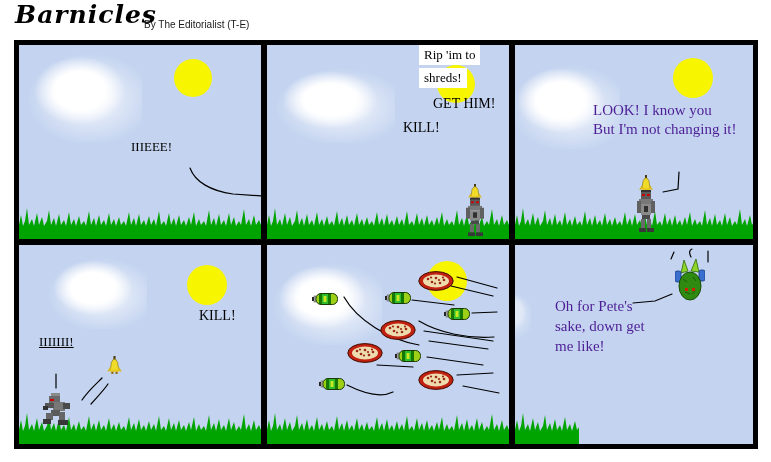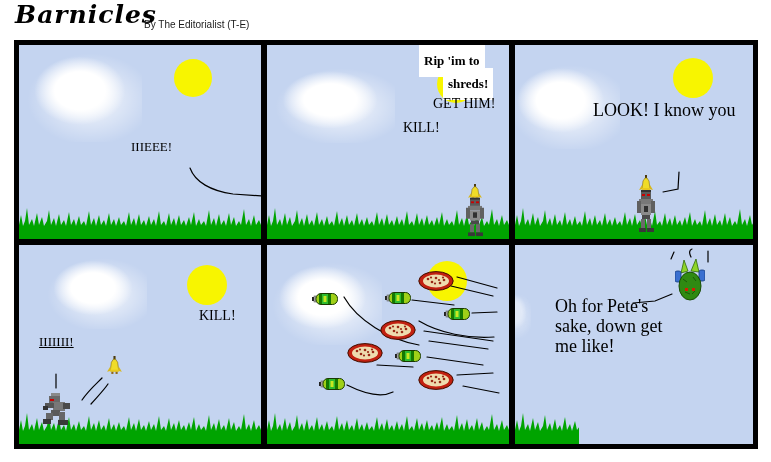--- a/index.html
+++ b/index.html
@@ -27,22 +27,22 @@
     background:
       radial-gradient(ellipse 55% 50% at 46% 46%, #ffffff 0%, #ffffff 40%, rgba(255,255,255,0) 72%),
       radial-gradient(ellipse 70% 62% at 55% 55%, rgba(255,255,255,0.85) 0%, rgba(255,255,255,0) 78%);
   }
   .sun{position:absolute;border-radius:50%;background:#f8f500;}
   .grass{position:absolute;left:0;bottom:0;height:34px;display:block;}
   .overlay{position:absolute;left:0;top:0;}
   .overlay path{stroke:#000;stroke-width:1.2;fill:none;stroke-linecap:round;}
   .shout{position:absolute;font-size:13px;color:#000;white-space:nowrap;}
   .shout.big{font-size:14px;}
-  .whitebox{background:#fff;padding:8px 5px;font-weight:bold;}
-  .speech{position:absolute;font-size:18px;color:#000000;line-height:19px;white-space:nowrap;}
+  .whitebox{background:#fff;padding:2px 5px;}
+  .speech{position:absolute;font-size:15px;color:#4c1d95;line-height:19px;white-space:nowrap;}
   .sprite{position:absolute;display:block;}
   .hidden-defs{position:absolute;width:0;height:0;overflow:hidden;}
 </style>
 </head>
 <body>
 
 <svg class="hidden-defs" aria-hidden="true">
   <defs>
     <path id="grass-shape" fill="#00a400" d="M0,34 L0,20 L2,10 L4,21 L6,16 L8,3 L10,20 L13,14 L15,21 L18,8 L20,20 L23,12 L25,21 L28,16 L30,5 L32,20 L35,13 L37,21 L40,9 L42,20 L45,15 L47,21 L50,7 L52,20 L55,14 L57,21 L60,11 L62,20 L65,16 L67,21 L70,6 L72,20 L75,13 L77,21 L80,10 L82,20 L85,15 L87,21 L90,8 L92,20 L95,14 L97,21 L100,12 L102,20 L105,16 L107,21 L110,7 L112,20 L115,13 L117,21 L120,9 L122,20 L125,15 L127,21 L130,11 L132,20 L135,14 L137,21 L140,6 L142,20 L145,16 L147,21 L150,8 L152,20 L155,13 L157,21 L160,10 L162,20 L165,15 L167,21 L170,12 L172,20 L175,7 L177,21 L180,14 L182,20 L185,16 L187,21 L190,5 L192,20 L195,13 L197,21 L200,9 L202,20 L205,15 L207,21 L210,8 L212,20 L215,12 L217,21 L220,16 L222,20 L225,4 L227,20 L230,14 L232,21 L235,10 L237,20 L240,15 L242,20 L242,34 Z"></path>
     <g id="bird">
@@ -134,36 +134,37 @@
     <div class="shout" style="left:112px;top:94px;">IIIEEE!</div>
     <svg class="grass" width="242" height="34" viewBox="0 0 242 34" preserveAspectRatio="none">
         <use href="#grass-shape"></use>
       </svg>
   </div>
 
   <div class="panel">
     <div class="cloud" style="left:8px;top:18px;width:120px;height:80px;"></div>
     <div class="sun" style="left:170px;top:20px;width:38px;height:38px;"></div>
     <div class="shout whitebox" style="left:152px;top:0px;">Rip 'im to</div>
-    <div class="shout whitebox" style="left:152px;top:23px;margin-left:24px;">shreds!</div>
+    <div class="shout whitebox" style="left:152px;top:23px;">shreds!</div>
     <div class="shout big" style="left:166px;top:51px;">GET HIM!</div>
     <div class="shout big" style="left:136px;top:75px;">KILL!</div>
     <svg class="grass" width="242" height="34" viewBox="0 0 242 34" preserveAspectRatio="none">
         <use href="#grass-shape"></use>
       </svg>
     <svg class="sprite" style="left:197px;top:139px;" width="22" height="53" viewBox="0 0 22 58" preserveAspectRatio="none">
         <use href="#robot-bird"></use>
       </svg>
   </div>
 
   <div class="panel">
     <div class="cloud" style="left:-5px;top:14px;width:110px;height:90px;"></div>
     <div class="sun" style="left:158px;top:13px;width:40px;height:40px;"></div>
     <div class="speech" style="left:78px;top:56px;">
       <div>LOOK! I know you</div>
+      <div>But I'm not changing it!</div>
     </div>
     <svg class="overlay" width="238" height="194" viewBox="0 0 238 194">
       <path d="M148,147 L163,144 L164,127"></path>
     </svg>
     <svg class="grass" width="238" height="34" viewBox="0 0 238 34" preserveAspectRatio="none">
         <use href="#grass-shape"></use>
       </svg>
     <svg class="sprite" style="left:120px;top:130px;" width="22" height="58" viewBox="0 0 22 58">
         <use href="#robot-bird"></use>
       </svg>

